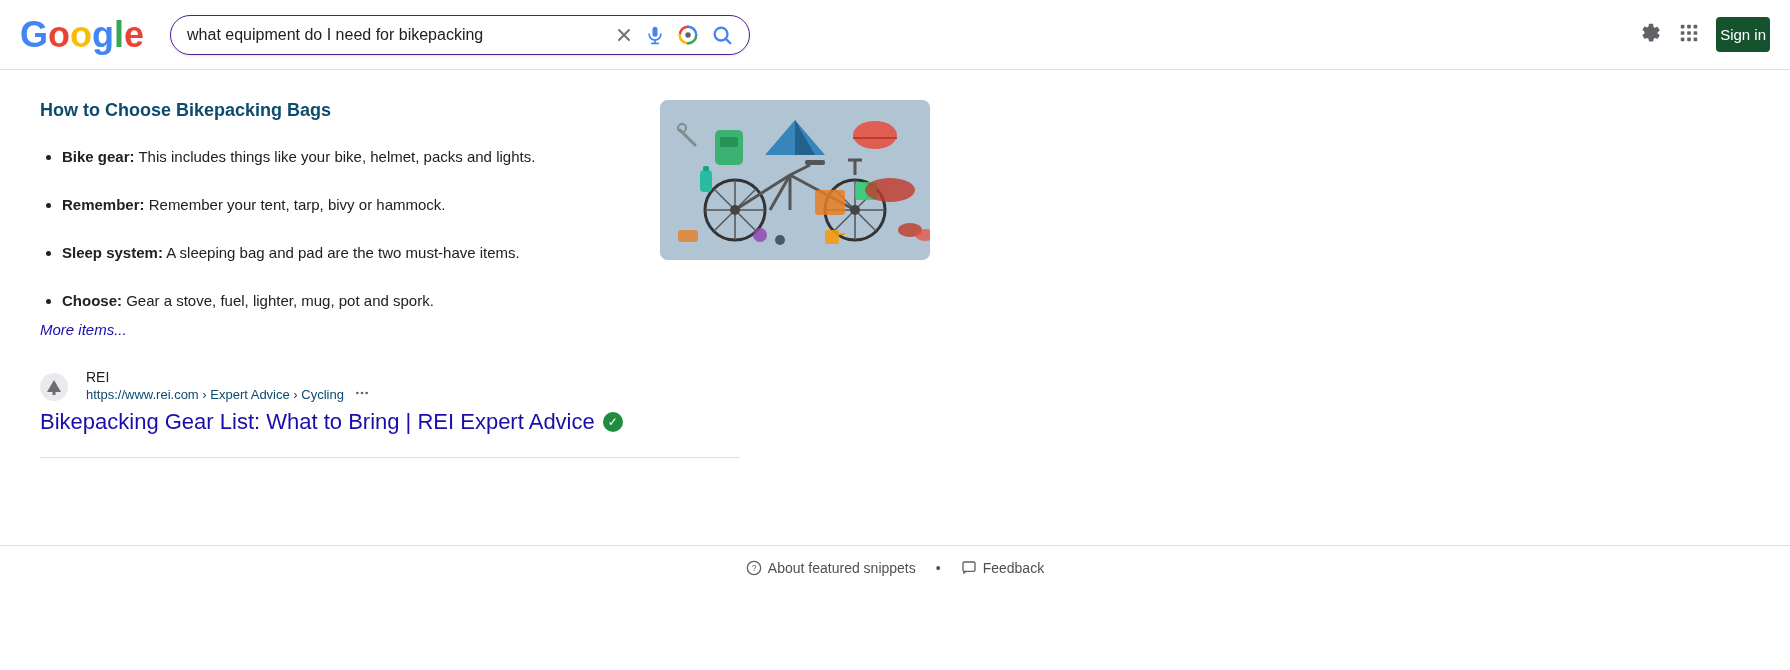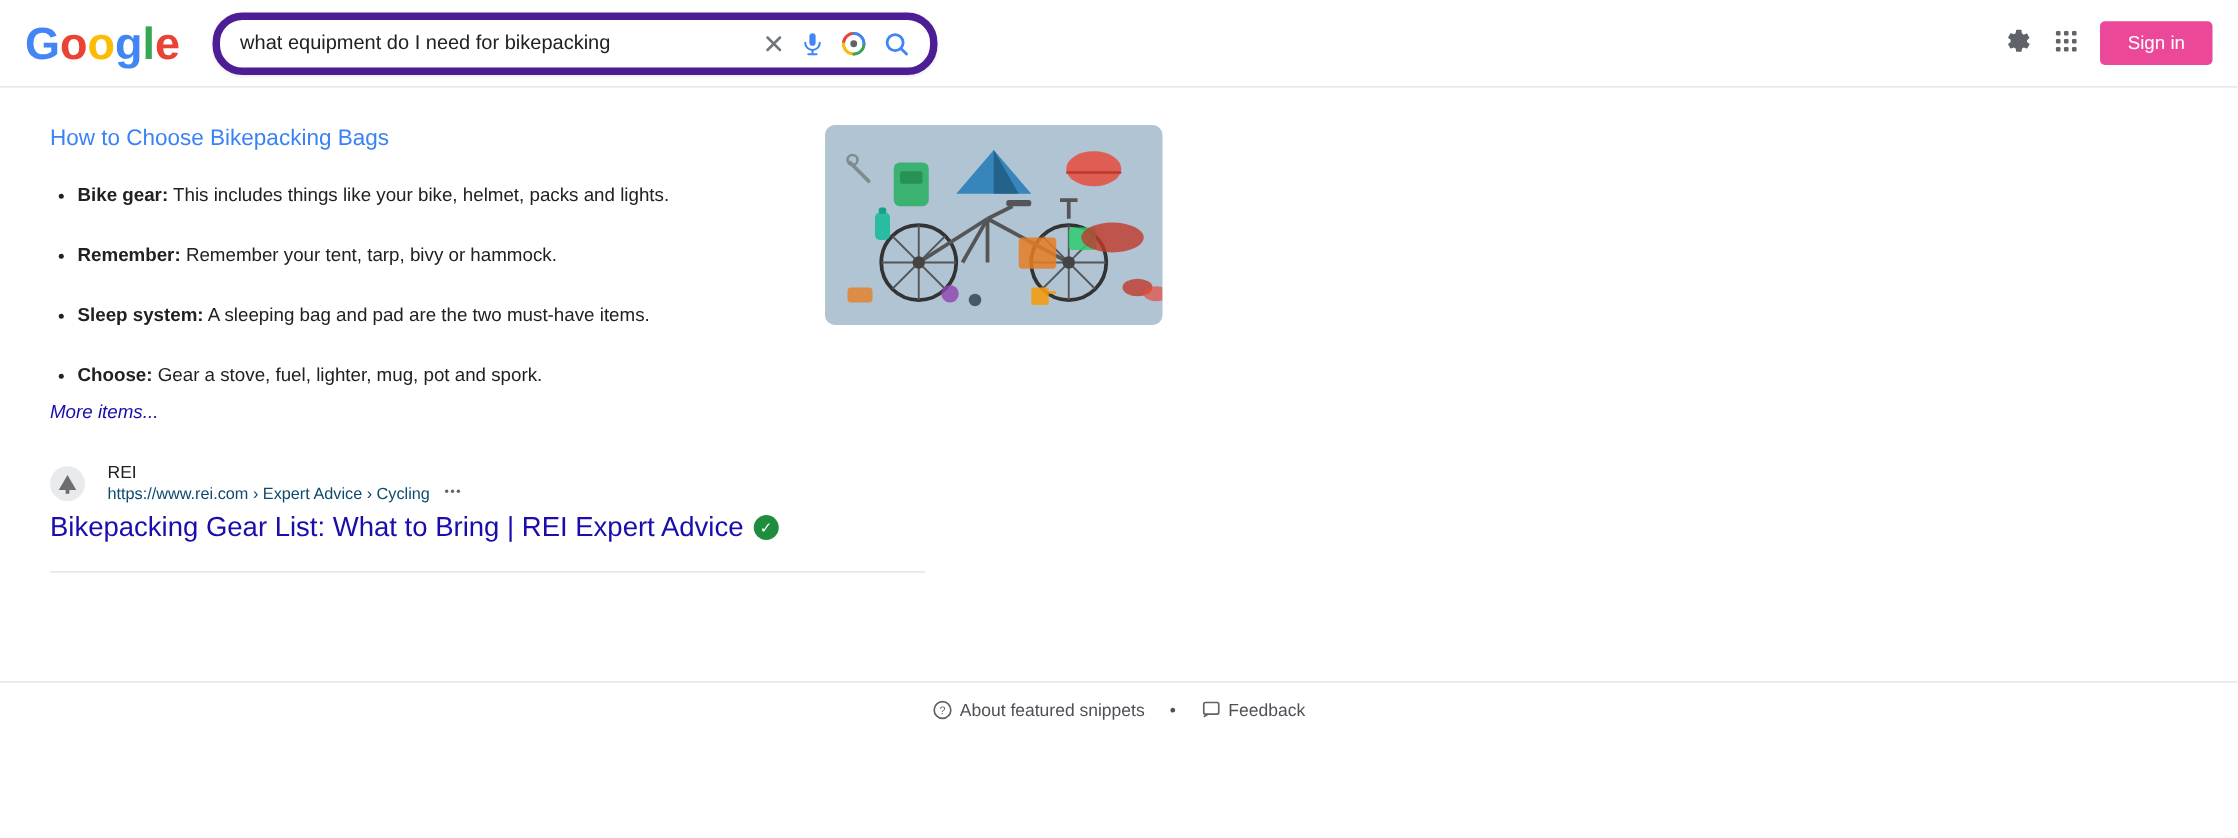--- a/index.html
+++ b/index.html
@@ -30,21 +30,21 @@
     .logo-g { color: #4285F4; font-size: 36px; font-family: 'Arial', sans-serif; font-weight: bold; }
     .logo-o1 { color: #EA4335; font-size: 36px; font-weight: bold; }
     .logo-o2 { color: #FBBC05; font-size: 36px; font-weight: bold; }
     .logo-g2 { color: #4285F4; font-size: 36px; font-weight: bold; }
     .logo-l { color: #34A853; font-size: 36px; font-weight: bold; }
     .logo-e { color: #EA4335; font-size: 36px; font-weight: bold; }
 
     .search-bar-wrapper {
       display: flex;
       align-items: center;
-      border: 6px solid #4c1d95;
+      border: 1px solid #4c1d95;
       border-radius: 24px;
       padding: 8px 16px;
       width: 580px;
       gap: 10px;
       box-shadow: 0 1px 3px rgba(0,0,0,0.1);
     }
     .search-input {
       flex: 1;
       border: none;
       outline: none;
@@ -95,25 +95,25 @@
       cursor: pointer;
       color: #5f6368;
     }
     .grid-btn {
       background: none;
       border: none;
       cursor: pointer;
       color: #5f6368;
     }
     .sign-in-btn {
-      background: #ec4899;
+      background: #14532d;
       color: #fff;
       border: none;
       border-radius: 4px;
-      padding: 9px 22px;
+      padding: 9px 4px;
       font-size: 15px;
       font-weight: 500;
       cursor: pointer;
     }
 
     
     .main {
       padding: 30px 40px 20px 40px;
     }
 
@@ -125,22 +125,22 @@
       margin-bottom: 30px;
     }
 
     .snippet-content {
       flex: 1;
       max-width: 580px;
     }
 
     .snippet-title {
       font-size: 18px;
-      font-weight: 400;
-      color: #3b82f6;
+      font-weight: 700;
+      color: #0c4a6e;
       margin-bottom: 14px;
     }
 
     .snippet-list {
       list-style: disc;
       padding-left: 22px;
       font-size: 15px;
       color: #202124;
       line-height: 1.6;
     }

